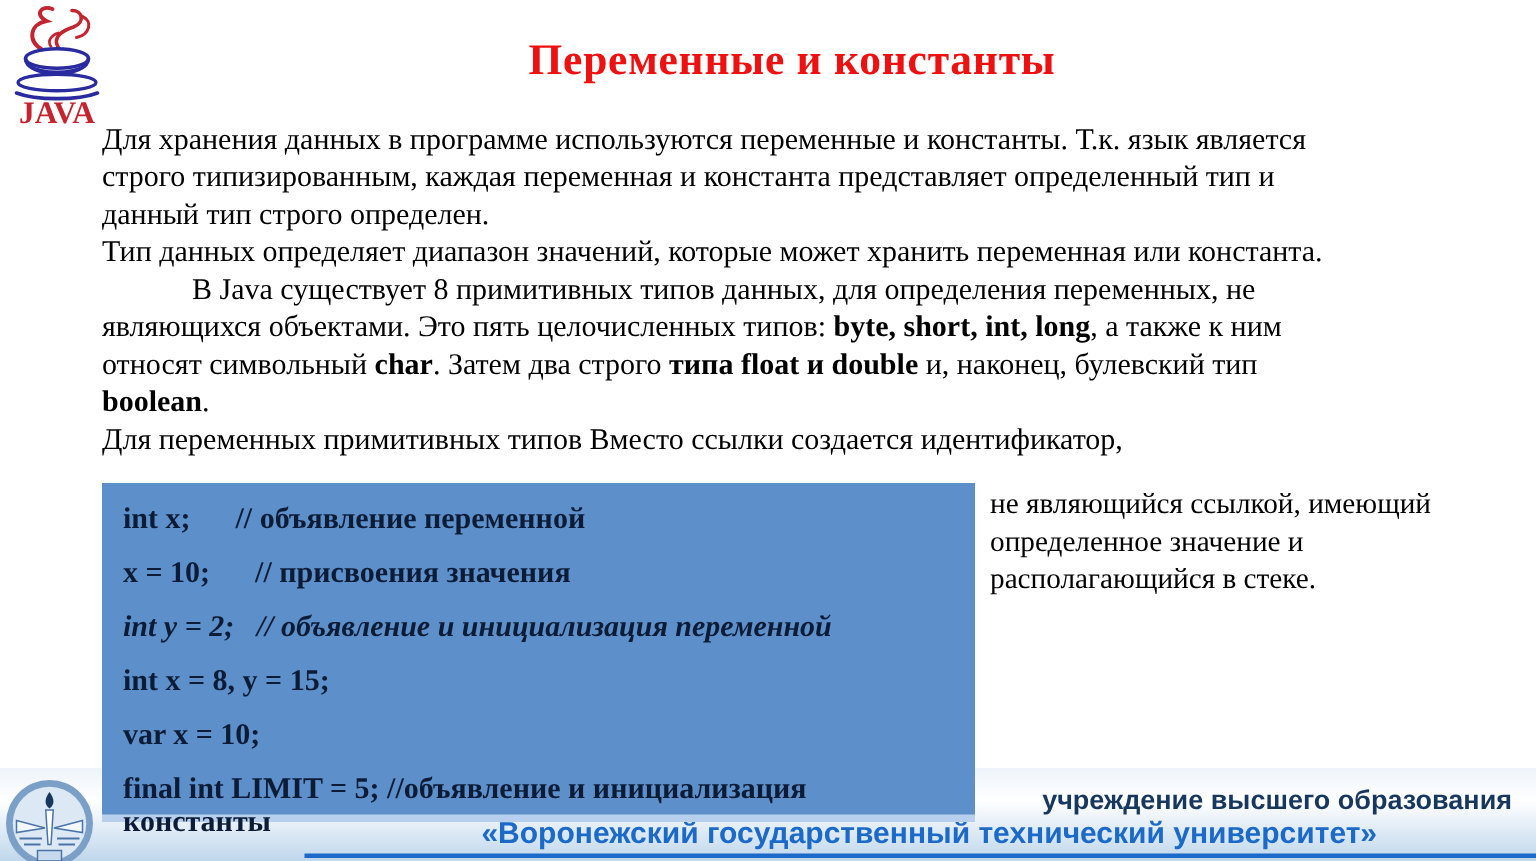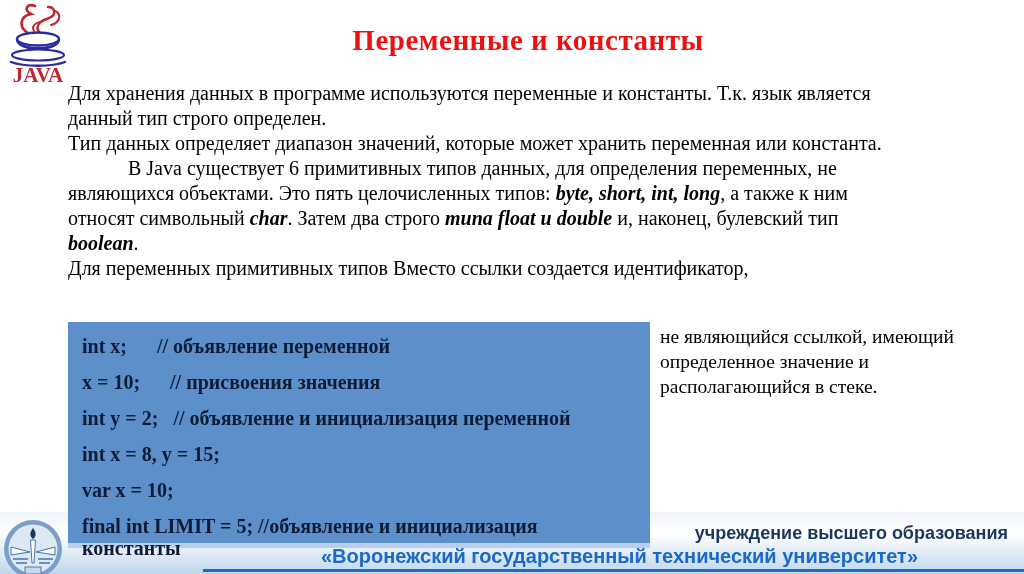--- a/index.html
+++ b/index.html
@@ -17,21 +17,21 @@
     text-align:center;font-size:29px;font-weight:bold;color:#ee1111;
     font-family:"Liberation Serif",serif;letter-spacing:0.5px;
   }
 
   
   .body-text{
     position:absolute;left:68px;top:81px;width:912px;z-index:2;
     font-size:20px;line-height:25px;color:#000000;
   }
   .body-line{white-space:pre-wrap;min-height:25px;}
-  .body-line .b{font-weight:bold;font-style:italic;}
+  .body-line .b{font-weight:bold;}
 
   
   .code-box{
     position:absolute;left:68px;top:322px;width:582px;height:226px;
     background:#5d90cb;border-bottom:5px solid #b7cfec;
     box-sizing:border-box;padding:13px 10px 0 14px;z-index:3;
   }
   .code-line{
     font-family:"Liberation Serif",serif;font-weight:bold;
     font-size:20px;line-height:22px;color:#0d1c36;
@@ -86,33 +86,34 @@
       <path d="M7 59 C20 64 48 64 61 59" fill="none" stroke="#2b2ba0" stroke-width="2.4" stroke-linecap="round"></path>
 
       <text x="34" y="79" text-anchor="middle" font-family="Liberation Serif, serif" font-weight="bold" font-size="21" fill="#c42430">JAVA</text>
     </svg>
   </div>
 
   <h1 class="slide-title" style="color: rgb(238, 17, 17);">Переменные и константы</h1>
 
   <div class="body-text">
       <div class="body-line"><span>Для хранения данных в программе используются переменные и константы. Т.к. язык является</span></div>
+      <div class="body-line"><span>строго типизированным, каждая переменная и константа представляет определенный тип и</span></div>
       <div class="body-line"><span>данный тип строго определен.</span></div>
       <div class="body-line"><span>Тип данных определяет диапазон значений, которые может хранить переменная или константа.</span></div>
-      <div class="body-line"><span>            В Java существует 6 примитивных типов данных, для определения переменных, не</span></div>
+      <div class="body-line"><span>            В Java существует 8 примитивных типов данных, для определения переменных, не</span></div>
       <div class="body-line"><span>являющихся объектами. Это пять целочисленных типов: </span><span class="b">byte, short, int, long</span><span>, а также к ним</span></div>
       <div class="body-line"><span>относят символьный </span><span class="b">char</span><span>. Затем два строго </span><span class="b">типа float и double</span><span> и, наконец, булевский тип</span></div>
       <div class="body-line"><span class="b">boolean</span><span>.</span></div>
       <div class="body-line"><span>Для переменных примитивных типов Вместо ссылки создается идентификатор,</span></div>
     </div>
 
   <div class="code-box" style="background: rgb(93, 144, 203);">
       <div class="code-line" style="color: rgb(13, 28, 54);">int x;      // объявление переменной</div>
       <div class="code-line" style="color: rgb(13, 28, 54);">x = 10;      // присвоения значения</div>
-      <div class="code-line" style="color: rgb(13, 28, 54);">int y = 2;   // объявление и инициализация переменной</div>
+      <div class="code-line" style="color: rgb(13, 28, 54); font-style: italic;">int y = 2;   // объявление и инициализация переменной</div>
       <div class="code-line" style="color: rgb(13, 28, 54);">int x = 8, y = 15;</div>
       <div class="code-line" style="color: rgb(13, 28, 54);">var x = 10;</div>
       <div class="code-line" style="color: rgb(13, 28, 54);">final int LIMIT = 5; //объявление и инициализация константы</div>
     </div>
 
   <div class="side-note">не являющийся ссылкой, имеющий определенное значение и располагающийся в стеке.</div>
 
   <div class="footer">
     <div class="institution" style="color: rgb(23, 55, 94);">учреждение высшего образования</div>
     <div class="university-wrap" style="border-bottom-color: rgb(27, 105, 200);">

